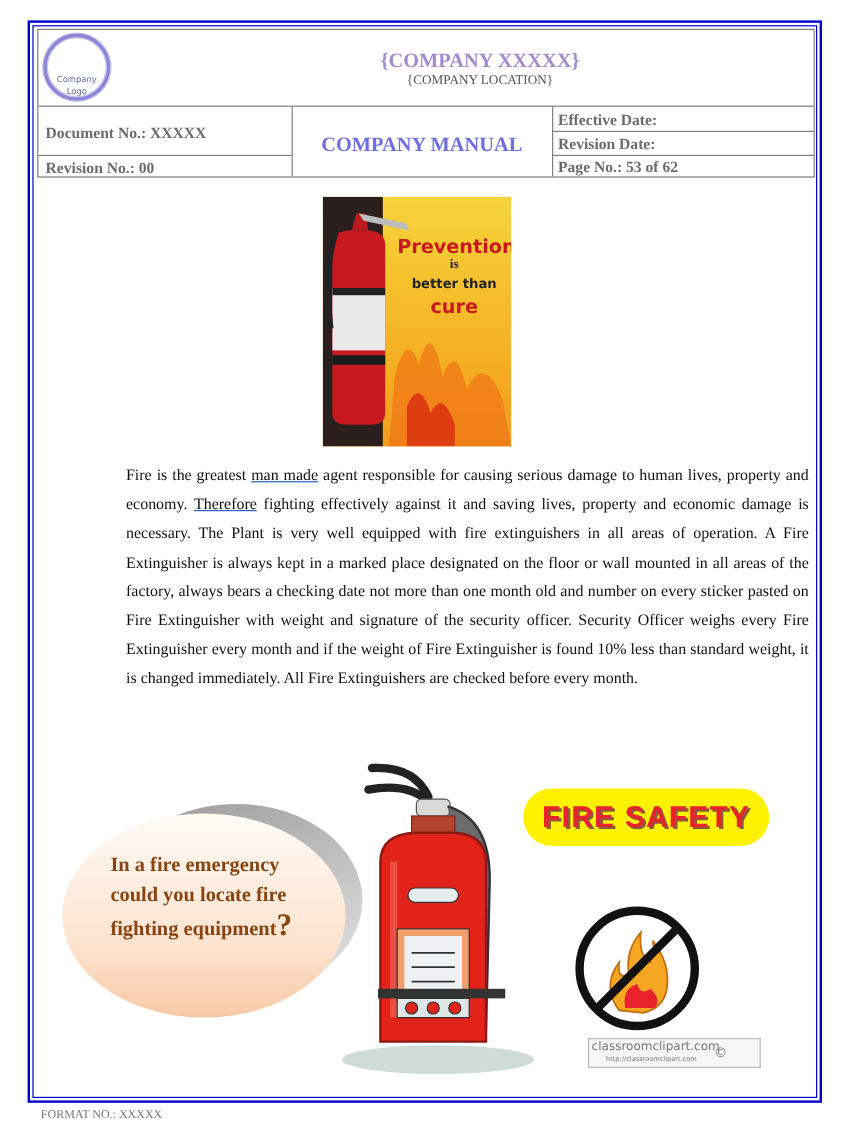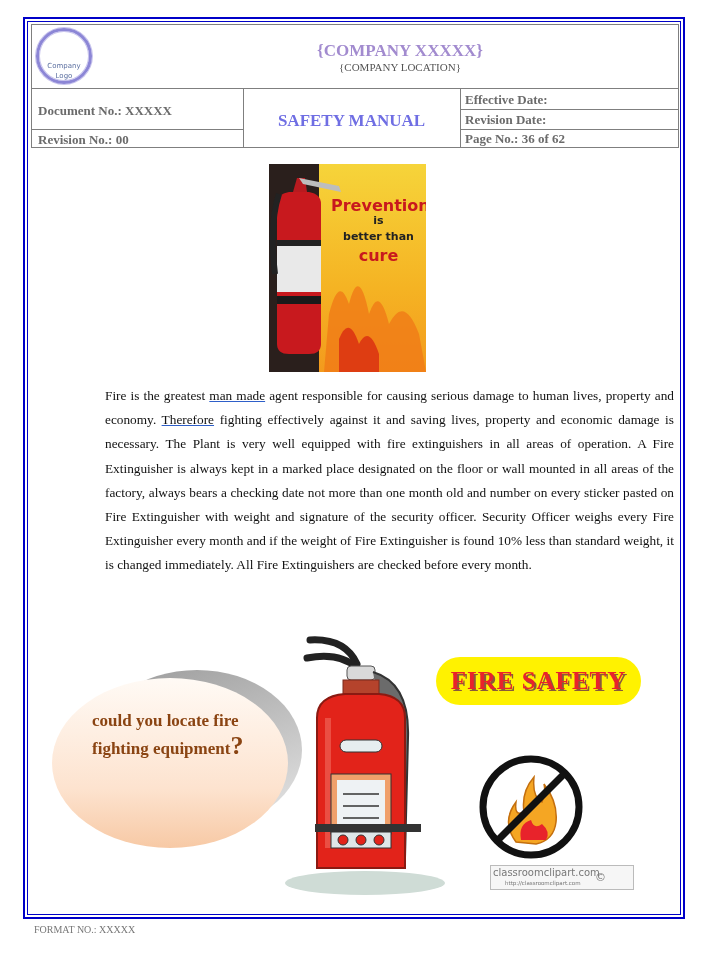--- a/index.html
+++ b/index.html
@@ -64,21 +64,21 @@
     background:linear-gradient(160deg,#9a9a9a,#e8e8e8); }
   .bubble { position:absolute; left:52px; top:678px; width:236px; height:170px; border-radius:50%;
     background:linear-gradient(180deg,#fffaf5 0%,#fde3cf 65%,#f7c9a5 100%); }
   .bubble-text { position:absolute; left:92px; top:708px; width:200px; font-weight:bold; font-size:17px;
     line-height:25px; color:#8a4412; }
   .bubble-text .q { font-size:26px; }
 
   .ext-svg { position:absolute; left:285px; top:628px; }
   .fs-badge { position:absolute; left:436px; top:657px; width:205px; height:48px; border-radius:24px; background:#fff200;
     display:flex; align-items:center; justify-content:center;
-    font-family:Liberation Serif, serif; font-weight:bold; font-size:25px; color:#e8232b; letter-spacing:1px;
+    font-family:Liberation Sans, sans-serif; font-weight:bold; font-size:25px; color:#e8232b; letter-spacing:1px;
     text-shadow:2px 2px 0 #8a5a3a; }
   .nofire { position:absolute; left:476px; top:752px; }
   .credit { position:absolute; left:490px; top:865px; width:144px; height:25px; border:1px solid #bbb; background:#f6f6f6;
     font-family:"DejaVu Sans", sans-serif; color:#777; }
   .credit .a { position:absolute; left:2px; top:1px; font-size:10px; }
   .credit .b { position:absolute; left:14px; top:14px; font-size:5.5px; }
   .credit .c { position:absolute; left:104px; top:5px; font-size:11px; }
 
   .footer { position:absolute; left:34px; top:924px; font-size:10px; color:#777; }
 </style>
@@ -97,50 +97,51 @@
     <div class="company-name">{COMPANY XXXXX}</div>
     <div class="company-loc">{COMPANY LOCATION}</div>
   </div>
   <div class="vline1"></div>
   <div class="vline2"></div>
   <div class="hl-left"></div>
   <div class="hl-r1"></div>
   <div class="hl-r2"></div>
   <div class="cell c-docno">Document No.: XXXXX</div>
   <div class="cell c-revno">Revision No.: 00</div>
-  <div class="c-title">SAFETY MANUAL</div>
+  <div class="c-title">COMPANY MANUAL</div>
   <div class="cell c-eff">Effective Date:</div>
   <div class="cell c-revdate">Revision Date:</div>
-  <div class="cell c-page">Page No.: 36 of 62</div>
+  <div class="cell c-page">Page No.: 53 of 62</div>
 </div>
 
 <div class="poster">
   <div class="dark"></div>
   <svg style="position:absolute;left:0;top:0" width="157" height="208">
     <path d="M60 150 Q70 110 80 140 Q90 100 100 150 Q110 120 120 160 Q135 130 150 170 L157 208 L55 208 Z" fill="#f07a17" opacity="0.8"></path>
     <path d="M70 175 Q80 150 90 180 Q100 160 110 190 L110 208 L70 208 Z" fill="#d92c12" opacity="0.8"></path>
     <path d="M8 40 Q8 30 20 28 L40 28 Q52 30 52 40 L52 180 Q52 190 40 190 L20 190 Q8 190 8 180 Z" fill="#c8191e"></path>
     <rect x="8" y="76" width="44" height="52" fill="#e9e9e9"></rect>
     <rect x="8" y="76" width="44" height="6" fill="#222"></rect>
     <rect x="8" y="132" width="44" height="8" fill="#1a1a1a"></rect>
     <path d="M24 28 L28 14 L36 14 L38 28 Z" fill="#b81a1f"></path>
     <path d="M30 14 L70 22 L72 28 L34 20 Z" fill="#bdbdbd"></path>
     <path d="M10 30 Q0 60 6 110" stroke="#222" stroke-width="6" fill="none"></path>
   </svg>
   <div class="txt" style="top:32px;font-size:16px;color:#c8191e;">Prevention</div>
-  <div class="txt" style="top:50px;font-size:11px;color:#222;">is</div>
+  <div class="txt" style="top:50px;font-size:11px;color:#222;font-family:Liberation Serif, serif;">is</div>
   <div class="txt" style="top:66px;font-size:11px;color:#222;">better than</div>
   <div class="txt" style="top:82px;font-size:16px;color:#c8191e;">cure</div>
 </div>
 
 <div class="para"><span>Fire is the greatest </span><span class="squig">man made</span><span> agent responsible for causing serious damage to human lives, property and economy. </span><span class="squig">Therefore</span><span> fighting effectively against it and saving lives, property and economic damage is necessary. The Plant is very well equipped with fire extinguishers in all areas of operation. A Fire Extinguisher is always kept in a marked place designated on the floor or wall mounted in all areas of the factory, always bears a checking date not more than one month old and number on every sticker pasted on Fire Extinguisher with weight and signature of the security officer. Security Officer weighs every Fire Extinguisher every month and if the weight of Fire Extinguisher is found 10% less than standard weight, it is changed immediately.  All Fire Extinguishers are checked before every month.</span></div>
 
 <div class="bubble-shadow"></div>
 <div class="bubble"></div>
 <div class="bubble-text">
+  <div>In a fire emergency</div>
   <div>could you locate fire</div>
   <div><span>fighting equipment</span><span class="q">?</span></div>
 </div>
 
 <svg class="ext-svg" width="170" height="270">
   <ellipse cx="80" cy="255" rx="80" ry="12" fill="#cfdcd6"></ellipse>
   <path d="M25 12 Q60 10 72 36" stroke="#222" stroke-width="7" fill="none" stroke-linecap="round"></path>
   <path d="M22 30 Q55 24 72 40" stroke="#222" stroke-width="7" fill="none" stroke-linecap="round"></path>
   <rect x="62" y="38" width="28" height="14" rx="4" fill="#d9d9d9" stroke="#555"></rect>
   <path d="M88 44 Q125 55 123 110 L120 230 L103 230 L100 110" fill="#6b6b6b" stroke="#333" stroke-width="2"></path>

